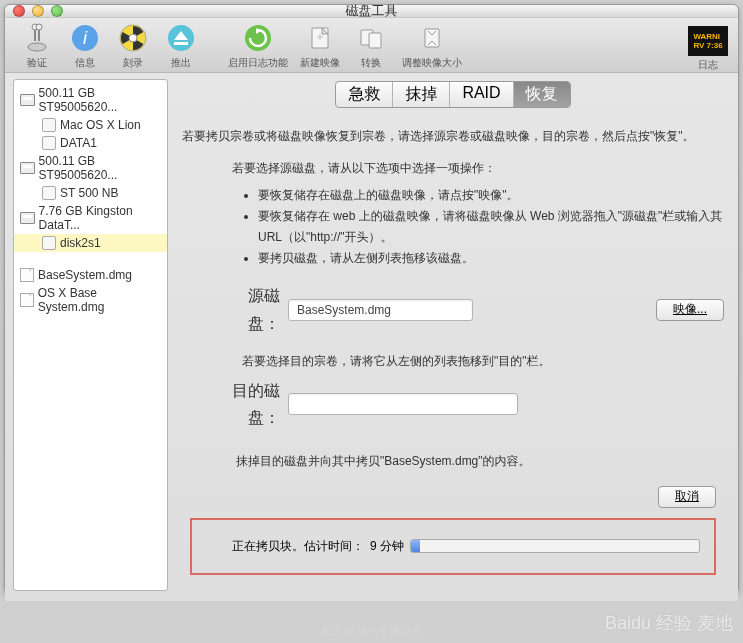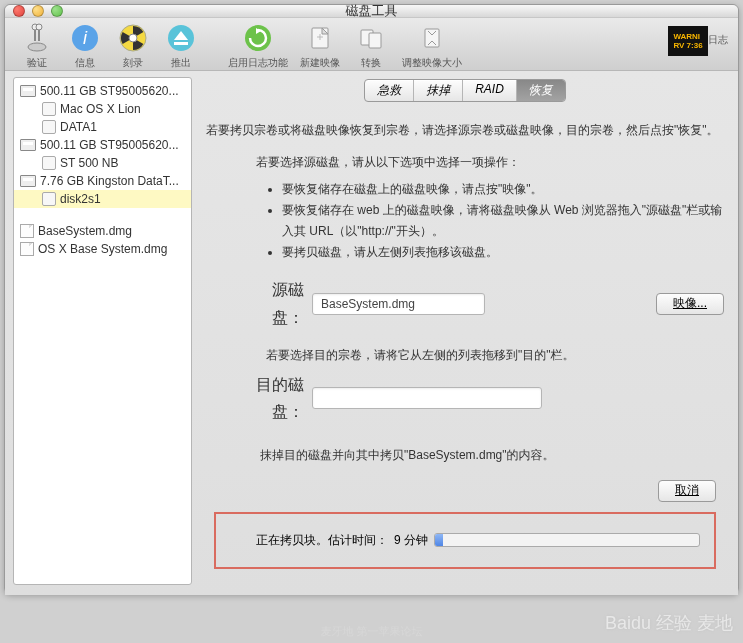--- a/index.html
+++ b/index.html
@@ -17,35 +17,35 @@
 .toolbar { height: 56px; display: flex; align-items: flex-start; padding: 4px 10px 0 10px; gap: 4px; border-bottom: 1px solid #b7b7b7; background: linear-gradient(#eaeaea,#dcdcdc,#cfcfcf); }
 .tbtn { display: flex; flex-direction: column; align-items: center; width: 44px; cursor: default; }
 .ticon { width: 32px; height: 32px; border-radius: 50%; display:flex; align-items:center; justify-content:center; font-size:16px; }
 .tlabel { font-size: 10px; color: #555; margin-top: 2px; white-space: nowrap; font-family: Liberation Mono, monospace; }
 .sep { width: 14px; }
 .spacer { flex: 1; }
 .warnbadge { width: 40px; height: 30px; background: #111; color: #f7b500; font-size: 8px; font-weight: bold; display:flex; flex-direction:column; align-items:center; justify-content:center; margin-top:4px; }
 .warnlabel { font-size: 10px; color: #555; text-align:right; margin-top:2px; }
 
 .body { flex: 1; display: flex; padding: 6px 8px 10px 8px; gap: 8px; background: linear-gradient(#e6e6e6,#dedede); }
-.sidebar { width: 179px; background: #fff; border: 1px solid #b5b5b5; border-radius: 3px; padding: 4px 0; overflow: hidden; }
+.sidebar { width: 155px; background: #fff; border: 1px solid #b5b5b5; border-radius: 3px; padding: 4px 0; overflow: hidden; }
 .node { display:flex; align-items:center; font-size: 12px; color: #333; padding: 2px 4px 2px 6px; gap: 4px; }
 .node.child { padding-left: 28px; }
 .node.sel { background: #fef9c3; }
 .diskicon { width:16px; height:12px; border:1px solid #888; border-radius:1px; background:#eee; position:relative; }
 .diskicon::after{content:"";position:absolute;left:2px;right:2px;top:2px;height:3px;background:#fff;}
 .volicon { width:14px; height:14px; border:1px solid #aaa; border-radius:2px; background:#f7f7f7; }
 .dmgicon { width:14px; height:14px; border:1px solid #aaa; background:#fdfdfd; position:relative; }
 .dmgicon::before{content:"";position:absolute;right:0;top:0;width:4px;height:4px;background:linear-gradient(135deg,#ddd 50%,transparent 50%);}
 .groupgap { height:14px; }
 
 .main { flex:1; display:flex; flex-direction:column; position:relative; }
 .tabs { display:flex; justify-content:center; margin-top:2px; }
 .tabset { display:flex; border:1px solid #9a9a9a; border-radius:4px; overflow:hidden; background:linear-gradient(#fdfdfd,#e6e6e6); box-shadow:0 1px 0 #fff inset; }
-.tab { font-size:12px; padding:2px 12px; border-right:1px solid #b5b5b5; cursor:default;font-style:italic; }
+.tab { font-size:16px; padding:2px 12px; border-right:1px solid #b5b5b5; cursor:default; }
 .tab:last-child{border-right:none;}
 .tab.active { background:linear-gradient(#888,#a3a3a3); color:#fff; }
 
 .content { font-size:12px; color:#333; padding:18px 6px 0 6px; line-height:1.7; }
 .para { margin-bottom:12px; }
 .sub  { margin-left:50px; margin-bottom:6px; }
 ul.bul { margin-left:76px; list-style:disc; }
 ul.bul li { margin:1px 0; }
 
 .fieldrow { display:flex; align-items:center; gap:8px; margin:6px 0 6px 38px; }
@@ -161,21 +161,21 @@
       <div class="ticon">
           <svg width="30" height="30">
             <rect x="8" y="6" width="14" height="18" fill="#f5f5f5" stroke="#999" rx="1"></rect>
             <path d="M11 22 L15 18 L19 22" stroke="#999" fill="none"></path>
             <path d="M11 8 L15 12 L19 8" stroke="#999" fill="none"></path>
           </svg>
         </div>
       <div class="tlabel">调整映像大小</div>
     </div>
     <div class="spacer"></div>
-    <div style="display:flex;align-items:center;">
+    <div style="display:flex;flex-direction:column;align-items:center;">
       <div class="warnbadge">WARNI<br>RV 7:36</div>
       <div class="warnlabel">日志</div>
     </div>
   </div>
 
   <div class="body">
     <div class="sidebar">
       <div class="node">
           <span class="diskicon"></span>
           <span>500.11 GB ST95005620...</span>

